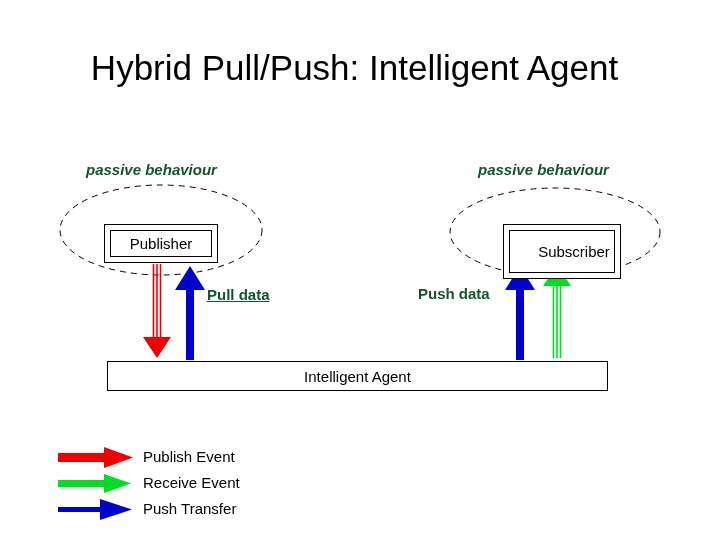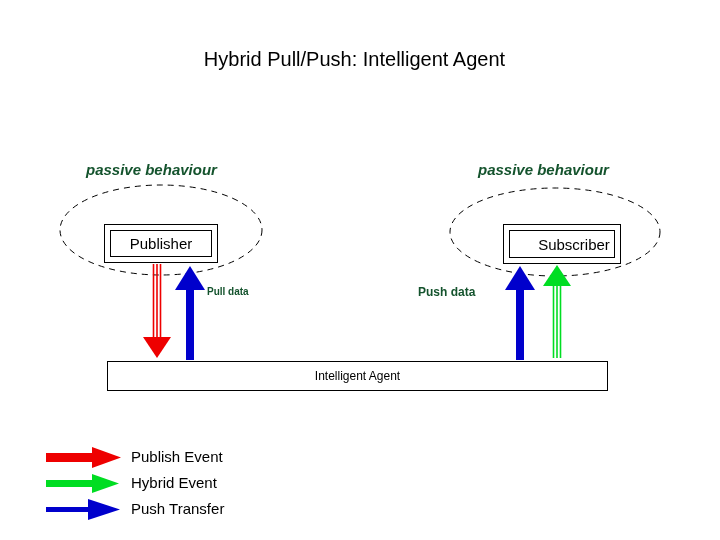--- a/index.html
+++ b/index.html
@@ -22,21 +22,21 @@
     background: #ffffff;
   }
 
   
   .title {
     position: absolute;
     left: 0;
     top: 48px;
     width: 709px;
     text-align: center;
-    font-size: 20px;
+    font-size: 35px;
     font-weight: 400;
     color: #000000;
     letter-spacing: 0px;
     white-space: nowrap;
   }
 
   
   .canvas {
     position: absolute;
     left: 0;
@@ -68,59 +68,59 @@
   .node-box .node-label {
     position: relative;
     z-index: 2;
     font-size: 15px;
     color: #000000;
     line-height: 1;
     white-space: nowrap;
   }
 
   #publisher-box { left: 104px; top: 224px; width: 114px; height: 39px; }
-  #subscriber-box { left: 503px; top: 224px; width: 118px; height: 40px; padding-left: 24px; }
+  #subscriber-box { left: 503px; top: 224px; width: 118px; height: 55px; padding-left: 24px; }
 
   #agent-box {
     position: absolute;
     left: 107px;
     top: 361px;
     width: 501px;
     height: 30px;
     background: #ffffff;
     border: 1px solid #000000;
     box-sizing: border-box;
     display: flex;
     align-items: center;
     justify-content: center;
   }
   #agent-box .node-label {
-    font-size: 12px;
+    font-size: 15px;
     color: #000000;
     white-space: nowrap;
   }
 
   
   .ann {
     position: absolute;
     color: #14532d;
     font-weight: bold;
     white-space: nowrap;
     line-height: 1;
   }
   .ann.italic { font-style: italic; }
   #passive-left  { left: 86px;  top: 162px; font-size: 15px; }
   #passive-right { left: 478px; top: 162px; font-size: 15px; }
-  #pull-data     { left: 207px; top: 287px; font-size: 10px; }
-  #push-data     { left: 418px; top: 286px; font-size: 12px; }
+  #pull-data     { left: 207px; top: 287px; font-size: 15px; text-decoration: underline; }
+  #push-data     { left: 418px; top: 286px; font-size: 15px; }
 
   
   .legend {
     position: absolute;
-    left: 44px;
+    left: 56px;
     top: 443px;
     width: 300px;
     height: 82px;
   }
   .legend-row {
     position: absolute;
     left: 0;
     height: 26px;
     width: 300px;
   }
@@ -208,21 +208,21 @@
         <polygon points="48,2 77,12.5 48,23" fill="#ee0000"></polygon>
       </svg>
       <span class="legend-text">Publish Event</span>
     </div>
 
     <div class="legend-row" id="legend-row-1">
       <svg class="legend-glyph" viewBox="0 0 80 26" xmlns="http://www.w3.org/2000/svg">
         <rect x="2" y="9" width="48" height="7" fill="#00dd22"></rect>
         <polygon points="48,3 75,12.5 48,22" fill="#00dd22"></polygon>
       </svg>
-      <span class="legend-text">Hybrid Event</span>
+      <span class="legend-text">Receive Event</span>
     </div>
 
     <div class="legend-row" id="legend-row-2">
       <svg class="legend-glyph" viewBox="0 0 80 26" xmlns="http://www.w3.org/2000/svg">
         <rect x="2" y="10" width="46" height="5" fill="#0000cc"></rect>
         <polygon points="44,2 76,12.5 44,23" fill="#0000cc"></polygon>
       </svg>
       <span class="legend-text">Push Transfer</span>
     </div>
 

